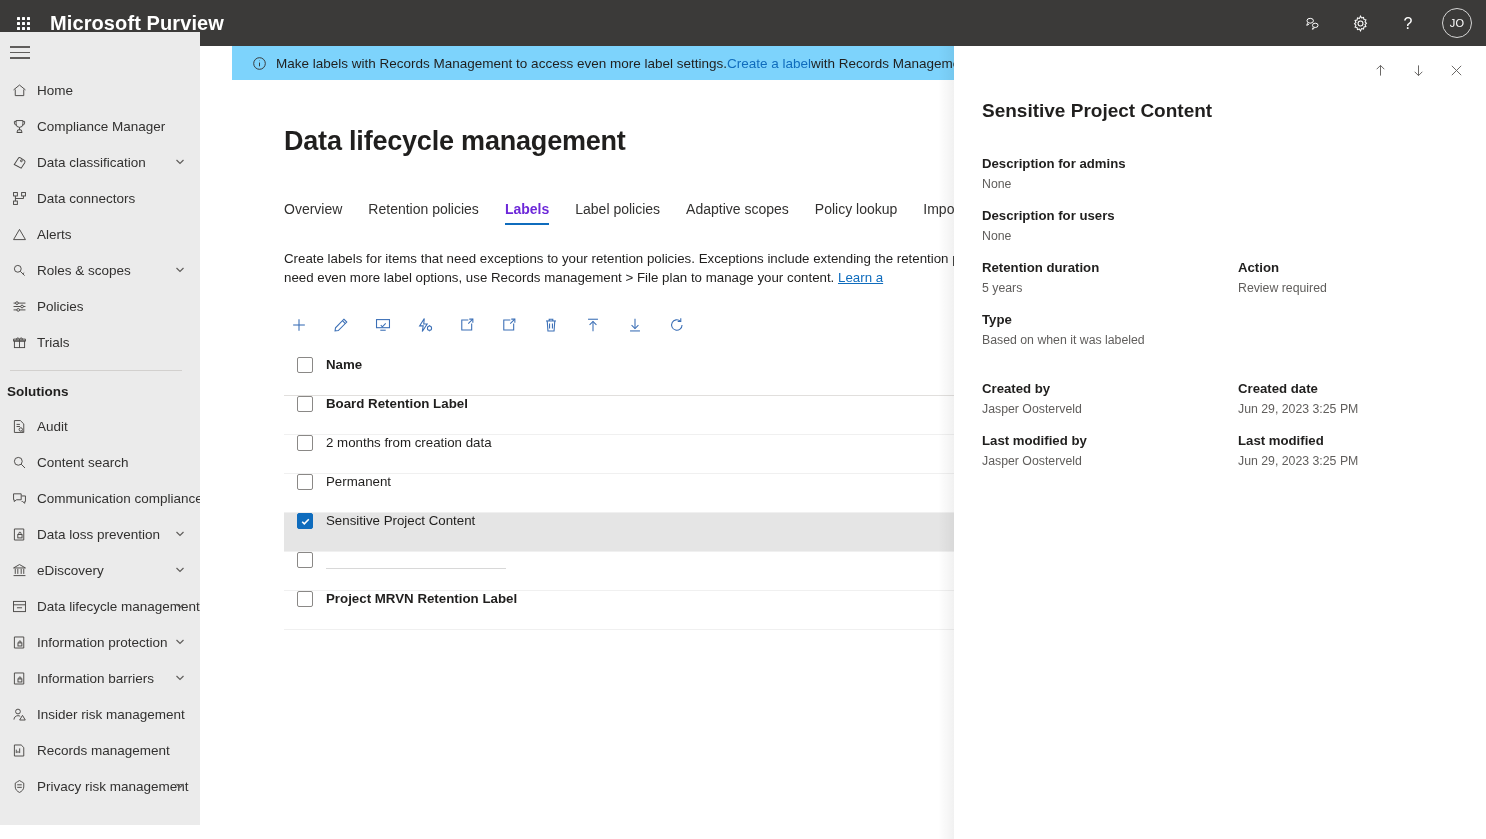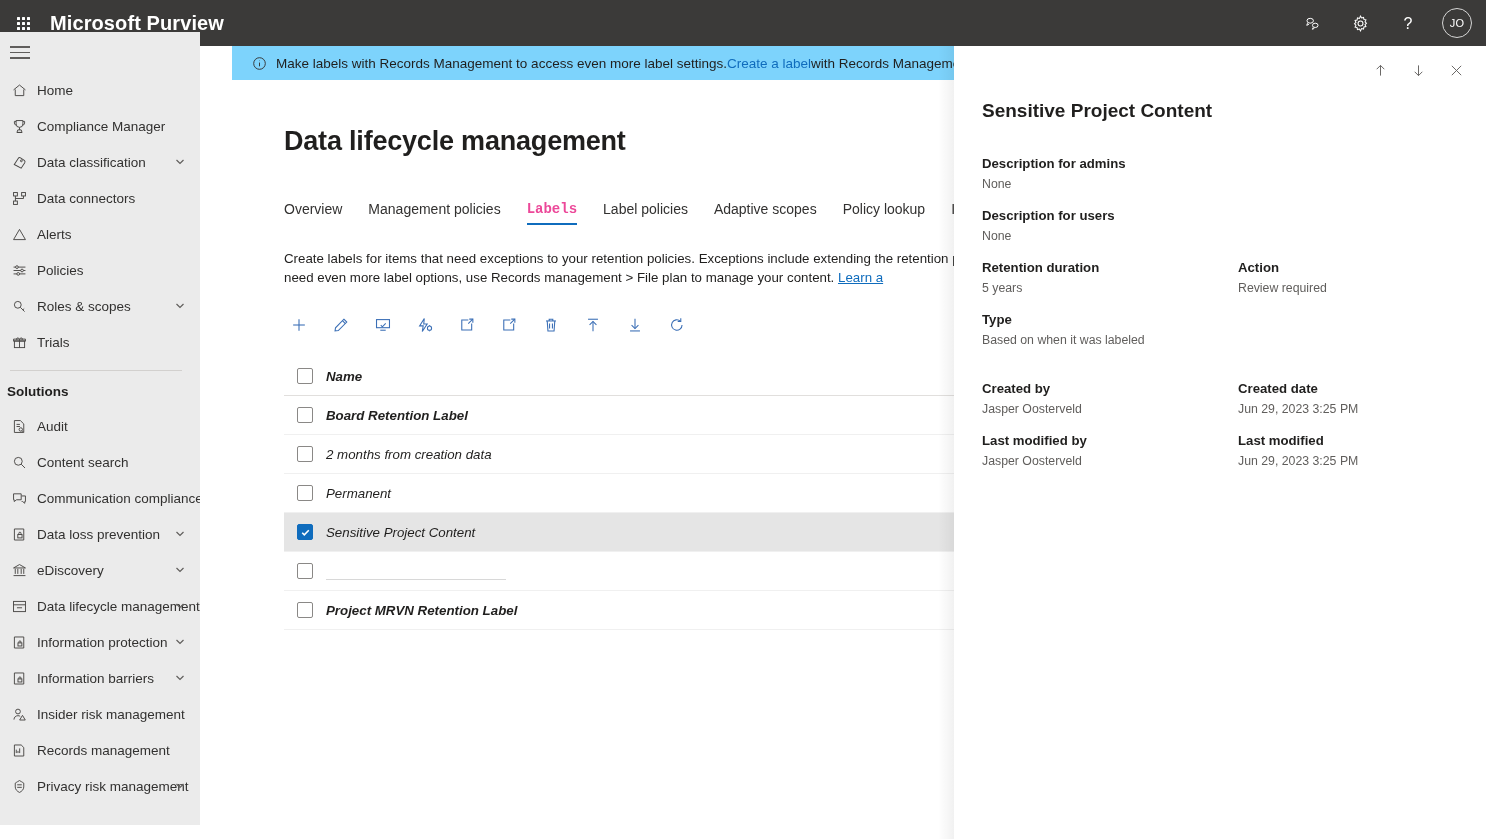--- a/index.html
+++ b/index.html
@@ -72,41 +72,41 @@
   .page { padding: 0 0 0 52px; }
   .page-title {
     font-size: 27px; font-weight: bold; color: #201f1e; padding-top: 46px; letter-spacing: -.2px;
   }
 
   .tabs { display: flex; align-items: flex-end; gap: 26px; margin-top: 40px; height: 28px; }
   .tab {
     font-size: 14px; color: #323130; cursor: pointer; padding-bottom: 8px; white-space: nowrap;
     position: relative;
   }
-  .tab.active { font-weight: bold; color: #ec4899; font-family: Liberation Mono, monospace; }
+  .tab.active { font-weight: bold; color: #6d28d9; }
   .tab.active::after {
     content: ""; position: absolute; left: 0; right: 0; bottom: 0; height: 2px; background: #0f6cbd;
   }
 
   .desc {
     margin-top: 24px; font-size: 13.3px; color: #201f1e; line-height: 19px; max-width: 830px;
   }
   .desc a { color: #0f6cbd; text-decoration: underline; cursor: pointer; }
 
   .toolbar { display: flex; align-items: center; gap: 12px; margin-top: 22px; height: 32px; }
   .tb-btn {
     width: 30px; height: 30px; display: flex; align-items: center; justify-content: center;
     color: #3b6fb6; cursor: pointer; border-radius: 2px;
   }
   .tb-btn svg { display: block; }
 
   .table { margin-top: 16px; width: 950px; }
   .row {
-    display: flex; align-items: center; height: 39px;
-    border-bottom: 1px solid #f0f0f0; cursor: pointer; font-style: italic;
+    display: flex; align-items: flex-start; height: 39px;
+    border-bottom: 1px solid #f0f0f0; cursor: pointer;
   }
   .row.header { border-bottom: 1px solid #e1dfdd; cursor: default; }
   .row.selected { background: #e5e5e5; }
   .cb-cell { width: 42px; min-width: 42px; display: flex; justify-content: center; }
   .cb {
     width: 16px; height: 16px; border: 1px solid #8a8886; background: #ffffff;
     border-radius: 2px; display: flex; align-items: center; justify-content: center;
   }
   .cb.checked { background: #0f6cbd; border-color: #0f6cbd; }
   .cb svg { display: block; }
@@ -250,50 +250,50 @@
         <svg width="17" height="17" viewBox="0 0 20 20" fill="none" stroke="#484644" stroke-width="1.1">
           <path d="M10 4 L17 16 H3 z"></path>
         </svg>
       </span>
       <span class="nav-label">Alerts</span>
     </div>
 
     <div class="nav-item">
       <span class="nav-ico">
         <svg width="17" height="17" viewBox="0 0 20 20" fill="none" stroke="#484644" stroke-width="1.1">
+          <circle cx="8" cy="8" r="4"></circle>
+            <path d="M11 11 L16 16"></path>
+            <path d="M14 14 L15.5 12.5"></path>
+        </svg>
+      </span>
+      <span class="nav-label">Roles &amp; scopes</span>
+      <span class="chev">
+        <svg width="12" height="12" viewBox="0 0 12 12" fill="none" stroke="#605e5c" stroke-width="1.2">
+            <path d="M2.5 4.5 L6 8 L9.5 4.5"></path>
+          </svg>
+      </span>
+    </div>
+
+    <div class="nav-item">
+      <span class="nav-ico">
+        <svg width="17" height="17" viewBox="0 0 20 20" fill="none" stroke="#484644" stroke-width="1.1">
           <path d="M3 6h14"></path>
             <path d="M3 10h14"></path>
             <path d="M3 14h14"></path>
           <circle cx="7" cy="6" r="1.6" fill="#ebebeb"></circle>
             <circle cx="13" cy="10" r="1.6" fill="#ebebeb"></circle>
             <circle cx="8.5" cy="14" r="1.6" fill="#ebebeb"></circle>
         </svg>
       </span>
       <span class="nav-label">Policies</span>
     </div>
 
     <div class="nav-item">
       <span class="nav-ico">
         <svg width="17" height="17" viewBox="0 0 20 20" fill="none" stroke="#484644" stroke-width="1.1">
-          <circle cx="8" cy="8" r="4"></circle>
-            <path d="M11 11 L16 16"></path>
-            <path d="M14 14 L15.5 12.5"></path>
-        </svg>
-      </span>
-      <span class="nav-label">Roles &amp; scopes</span>
-      <span class="chev">
-        <svg width="12" height="12" viewBox="0 0 12 12" fill="none" stroke="#605e5c" stroke-width="1.2">
-            <path d="M2.5 4.5 L6 8 L9.5 4.5"></path>
-          </svg>
-      </span>
-    </div>
-
-    <div class="nav-item">
-      <span class="nav-ico">
-        <svg width="17" height="17" viewBox="0 0 20 20" fill="none" stroke="#484644" stroke-width="1.1">
           <rect x="4" y="8" width="12" height="8"></rect>
             <path d="M3 6h14v2.5H3z"></path>
             <path d="M10 6v10"></path>
           <path d="M10 6c-2-2.5-4.5-1-3 1"></path>
             <path d="M10 6c2-2.5 4.5-1 3 1"></path>
         </svg>
       </span>
       <span class="nav-label">Trials</span>
     </div>
 
@@ -471,21 +471,21 @@
       <a>Create a label</a>
       <span> with Records Manageme</span>
     </div>
 
     <div class="page">
 
       <div class="page-title">Data lifecycle management</div>
 
       <div class="tabs">
         <div class="tab">Overview</div>
-        <div class="tab">Management policies</div>
+        <div class="tab">Retention policies</div>
         <div class="tab active">Labels</div>
         <div class="tab">Label policies</div>
         <div class="tab">Adaptive scopes</div>
         <div class="tab">Policy lookup</div>
         <div class="tab">Impo</div>
       </div>
 
       <div class="desc">
         <span>Create labels for items that need exceptions to your retention policies. Exceptions include extending the retention period</span>
         <span>for example. If you need even more label options, use Records management &gt; File plan to manage your content. </span><a>Learn a</a>

